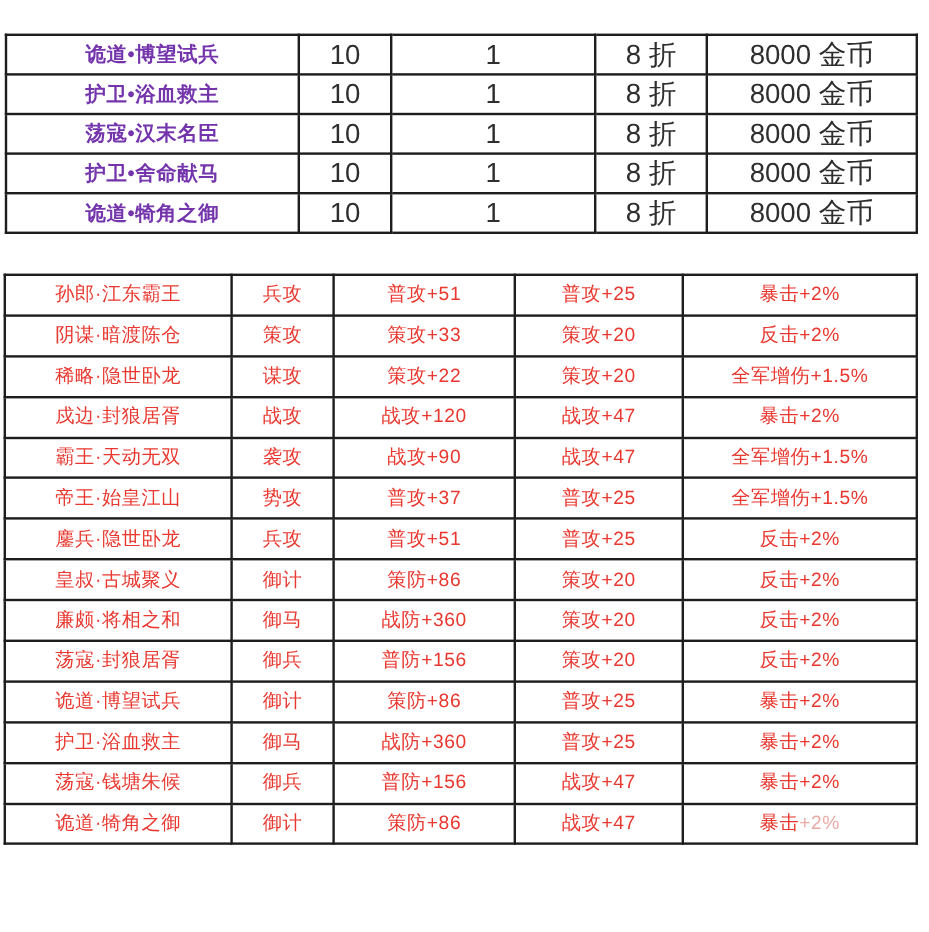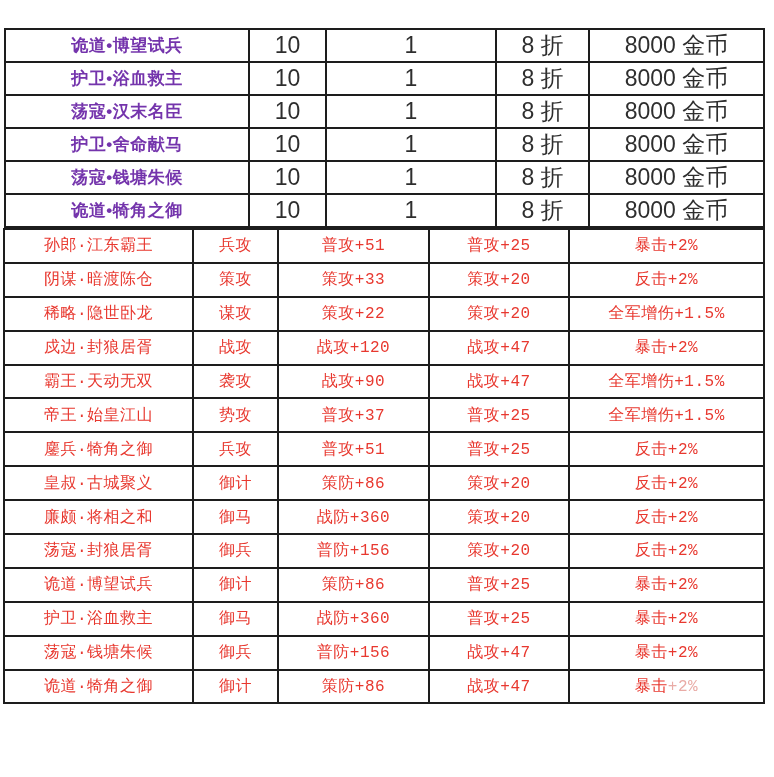--- a/index.html
+++ b/index.html
@@ -50,21 +50,21 @@
   .shop-table td.plain-value {
     color: var(--dark-text, #2e2e2e);
     font-size: 23px;
   }
   
   .stats-table {
     left: 3px;
     top: 228px;
     width: 760px;
   }
-  .stats-table tr { height: 33.9px; font-family: Liberation Mono, monospace; }
+  .stats-table tr { height: 33.9px; }
   .stats-table .c0 { width: 189px; }
   .stats-table .c1 { width: 85px; }
   .stats-table .c2 { width: 151px; }
   .stats-table .c3 { width: 140px; }
   .stats-table .c4 { width: 195px; }
   .stats-table td {
     color: var(--red, #e8382f);
     font-size: 16px;
     letter-spacing: 0.5px;
   }
@@ -106,27 +106,20 @@
         <td class="plain-value">8000 金币</td>
       </tr>
       <tr>
         <td class="item-name">护卫•舍命献马</td>
         <td class="plain-value">10</td>
         <td class="plain-value">1</td>
         <td class="plain-value">8 折</td>
         <td class="plain-value">8000 金币</td>
       </tr>
       <tr>
-        <td class="item-name">荡寇•钱塘朱候</td>
-        <td class="plain-value">10</td>
-        <td class="plain-value">1</td>
-        <td class="plain-value">8 折</td>
-        <td class="plain-value">8000 金币</td>
-      </tr>
-      <tr>
         <td class="item-name">诡道•犄角之御</td>
         <td class="plain-value">10</td>
         <td class="plain-value">1</td>
         <td class="plain-value">8 折</td>
         <td class="plain-value">8000 金币</td>
       </tr>
     </tbody>
 </table>
 
 <table class="stats-table">
@@ -174,21 +167,21 @@
         <td>全军增伤+1.5%</td>
       </tr>
       <tr>
         <td>帝王·始皇江山</td>
         <td>势攻</td>
         <td>普攻+37</td>
         <td>普攻+25</td>
         <td>全军增伤+1.5%</td>
       </tr>
       <tr>
-        <td>鏖兵·犄角之御</td>
+        <td>鏖兵·隐世卧龙</td>
         <td>兵攻</td>
         <td>普攻+51</td>
         <td>普攻+25</td>
         <td>反击+2%</td>
       </tr>
       <tr>
         <td>皇叔·古城聚义</td>
         <td>御计</td>
         <td>策防+86</td>
         <td>策攻+20</td>

